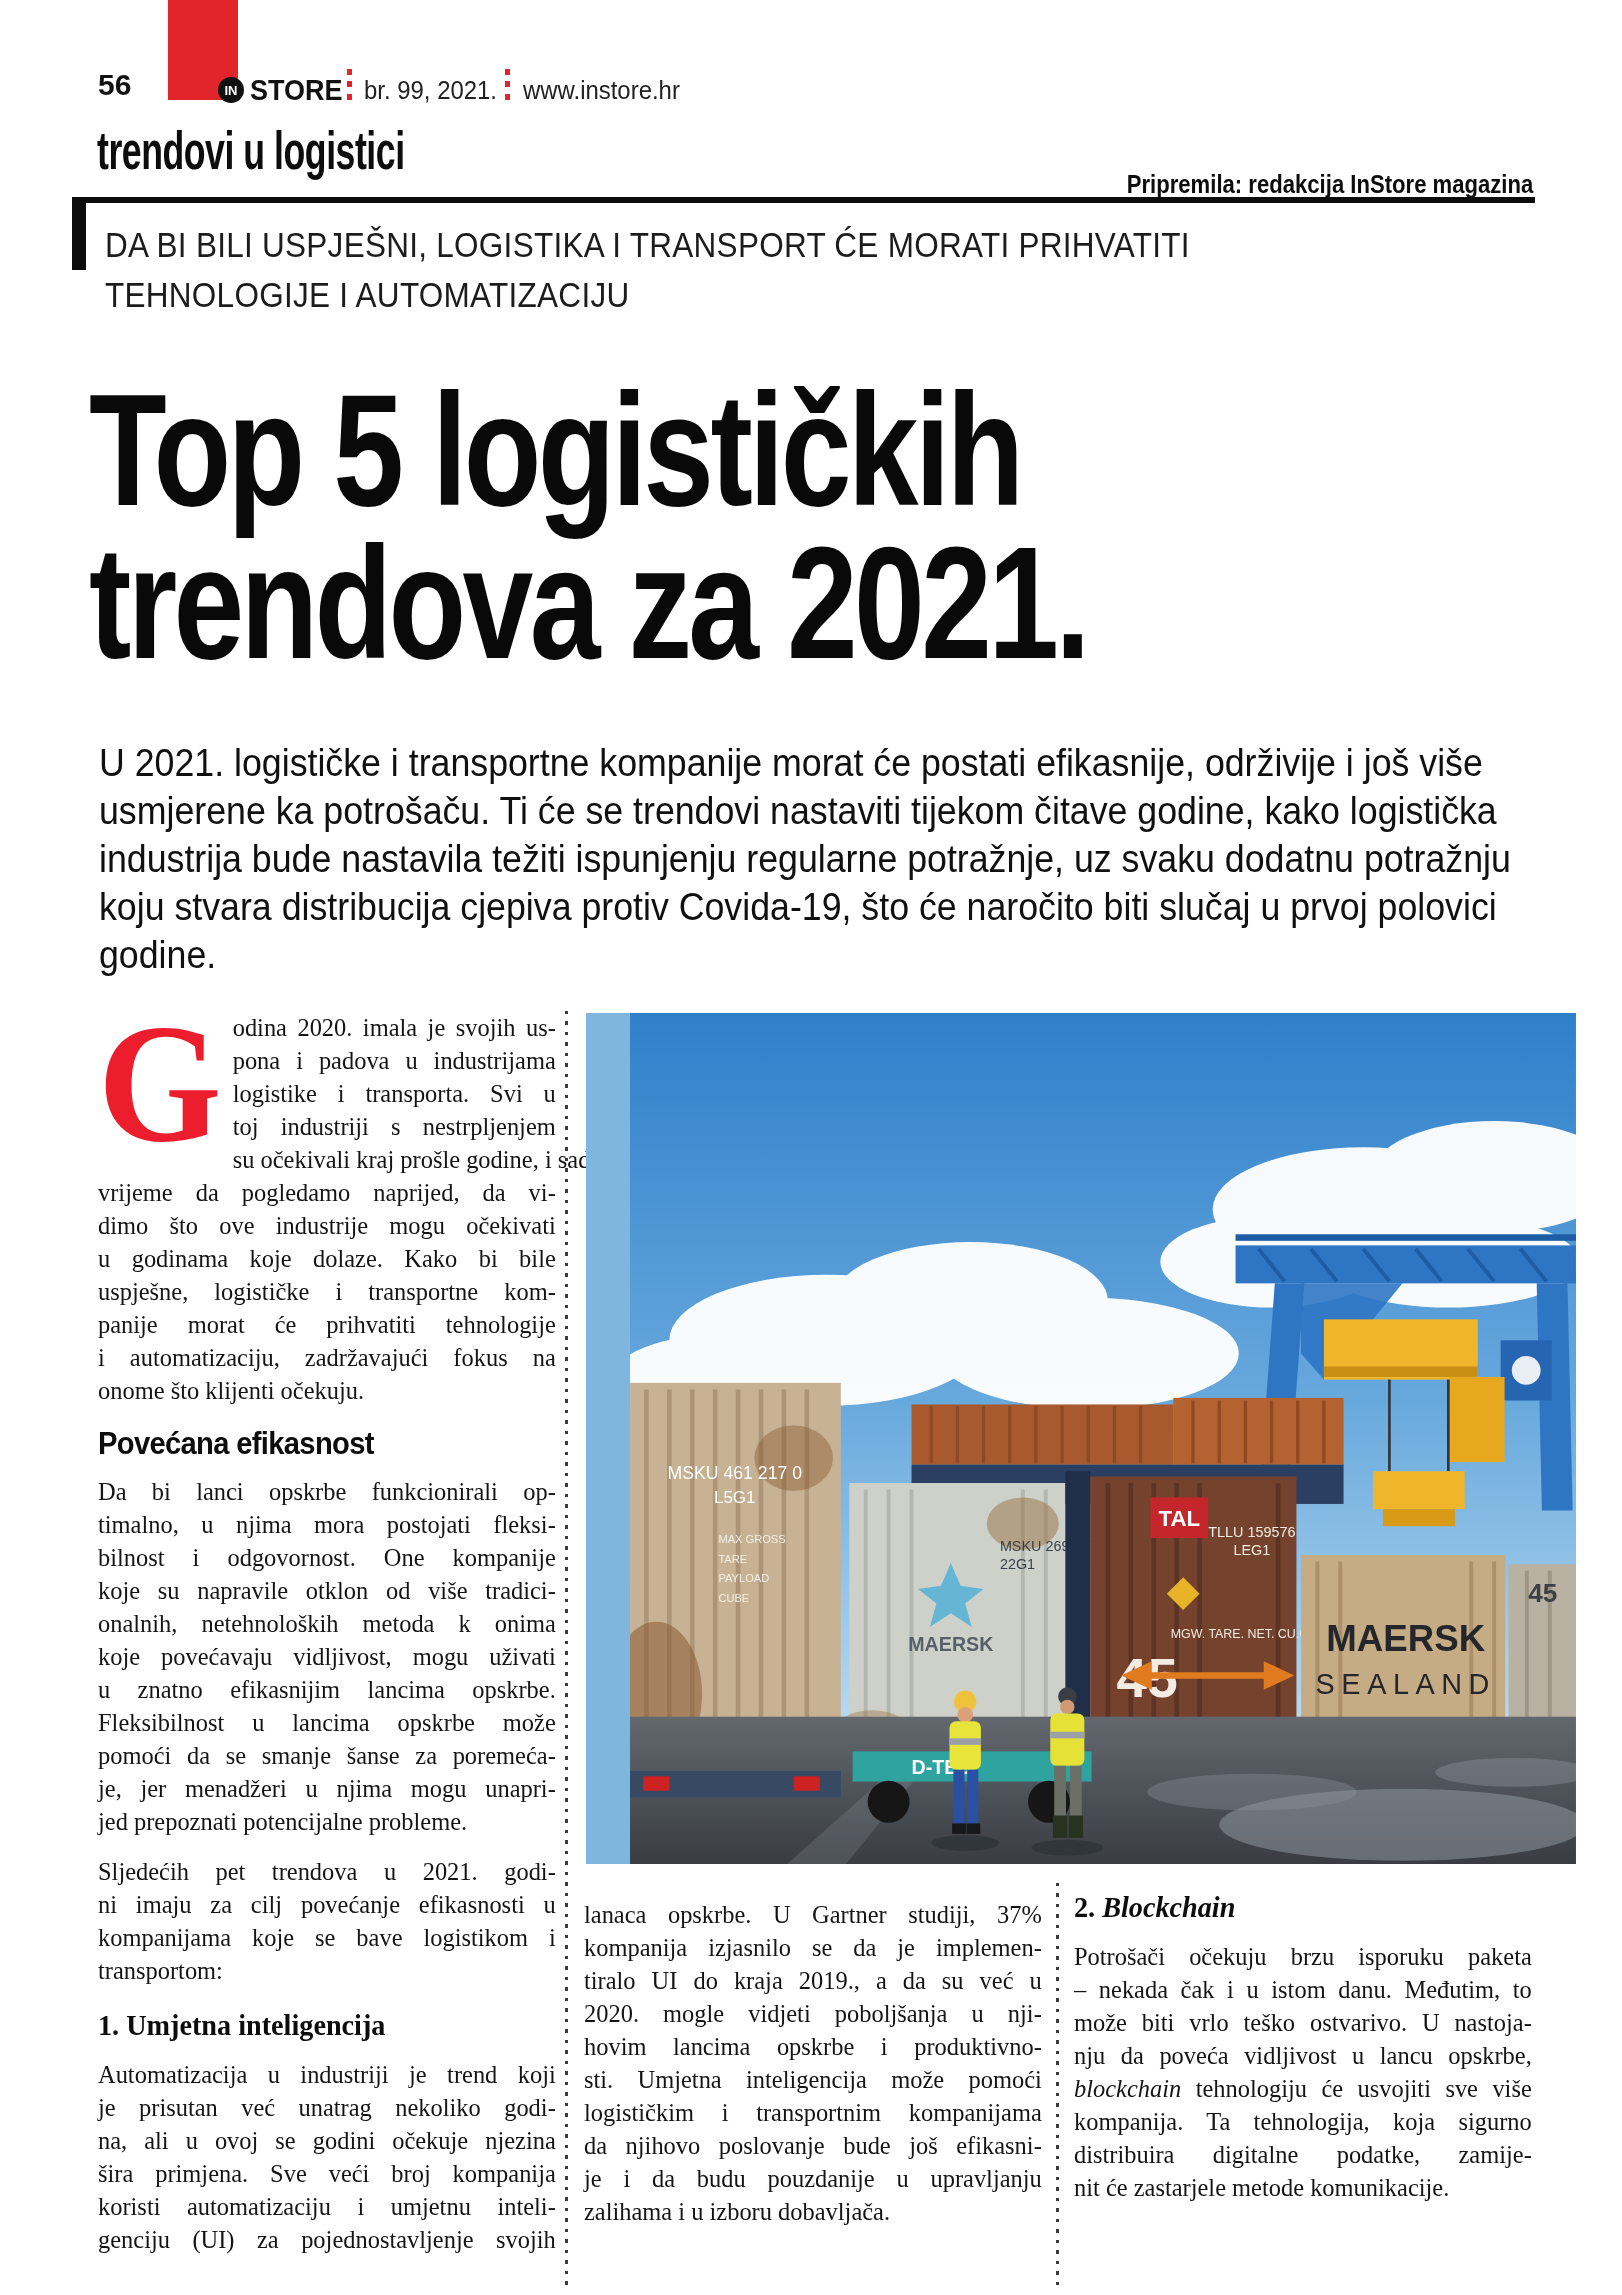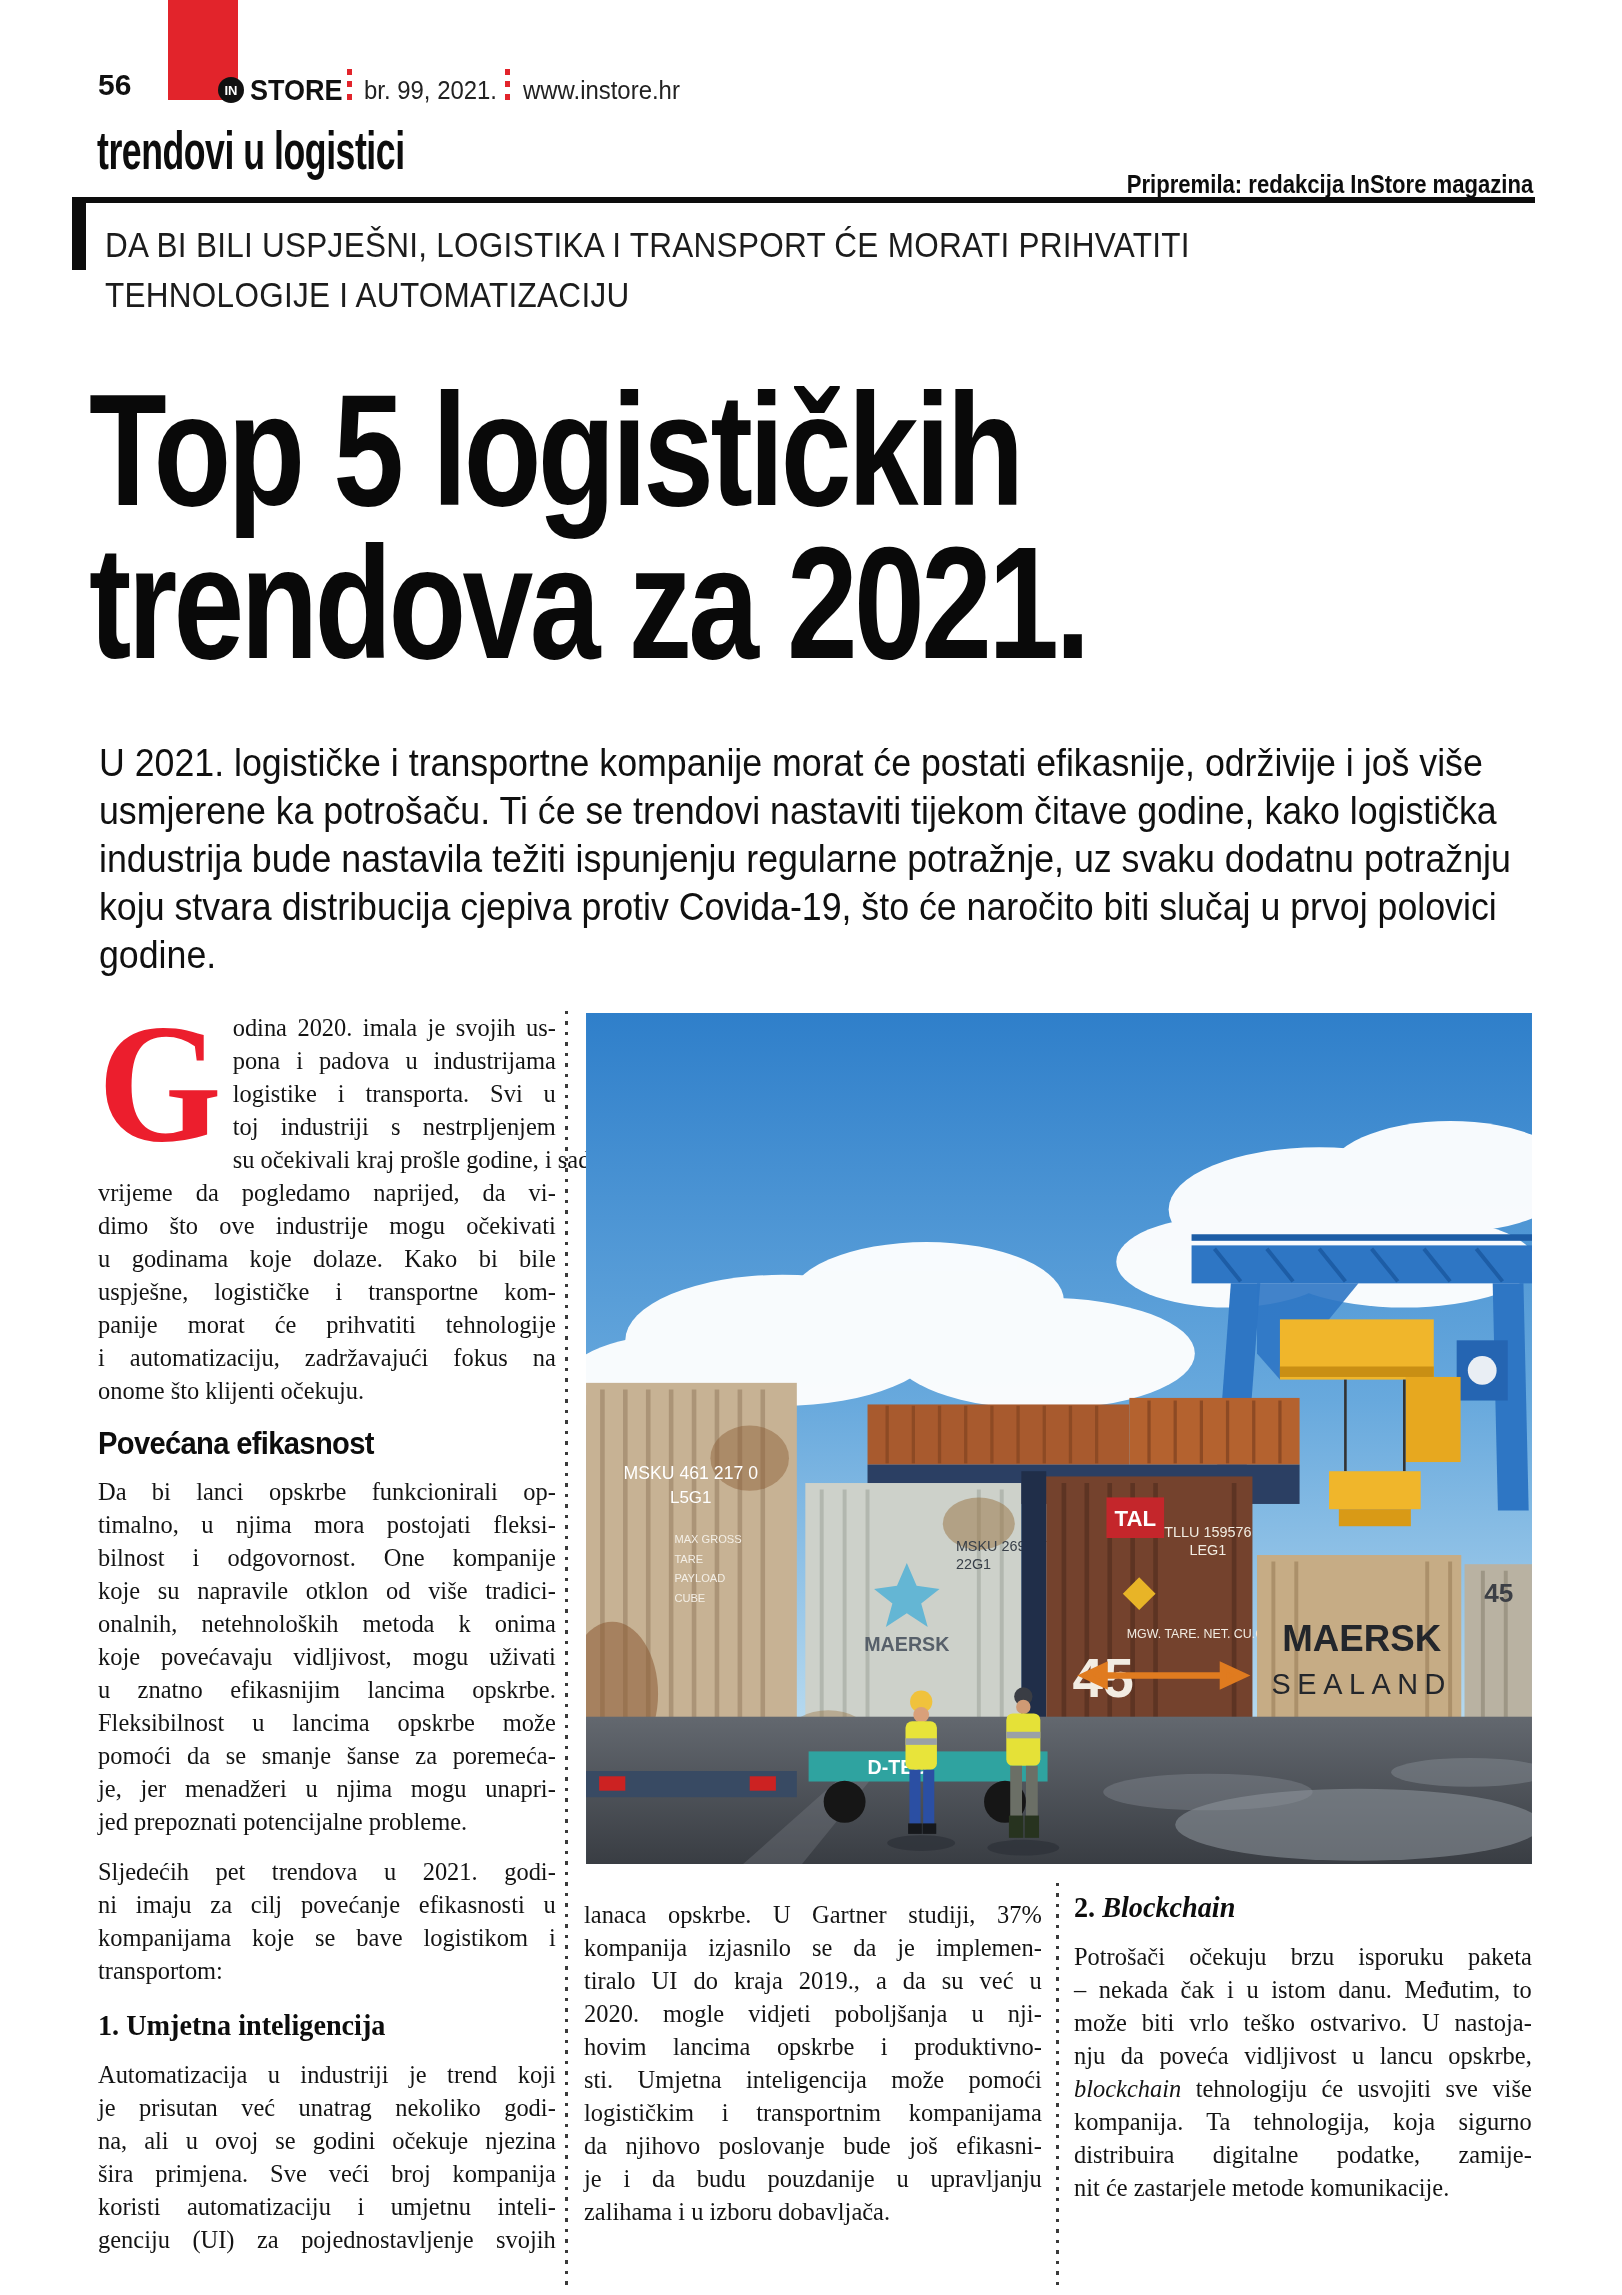--- a/index.html
+++ b/index.html
@@ -49,21 +49,21 @@
                 margin:19.6px 0 15.7px 0;letter-spacing:-0.7px;}
   .subhead-serif{font-family:"Liberation Serif",serif;font-weight:700;font-size:30px;color:#0d0d0d;margin:21px 0 17px 0;}
   .gap{margin-top:17px;}
   .italic{font-style:italic;}
 
   .separator{width:2.6px;background:repeating-linear-gradient(to bottom,#3a3a3a 0 3.3px,transparent 3.3px 10.5px);}
   .sep1{left:565px;top:1011px;height:1276px;}
   .sep2{left:1056px;top:1883px;height:406px;}
 
   
-  .photo{left:586px;top:1013px;width:946px;height:851px;overflow:hidden;background:#7fb6e0;}
+  .photo{left:586px;top:1013px;width:946px;height:851px;overflow:hidden;background:#7fb6e0;padding-left:44px;}
   .photo svg{display:block;}
 </style>
 </head>
 <body>
 
 <div id="page">
 
   <div class="abs pagenum">56</div>
   <div class="abs brand-block"></div>
   <div class="abs brand-circle">IN</div>

